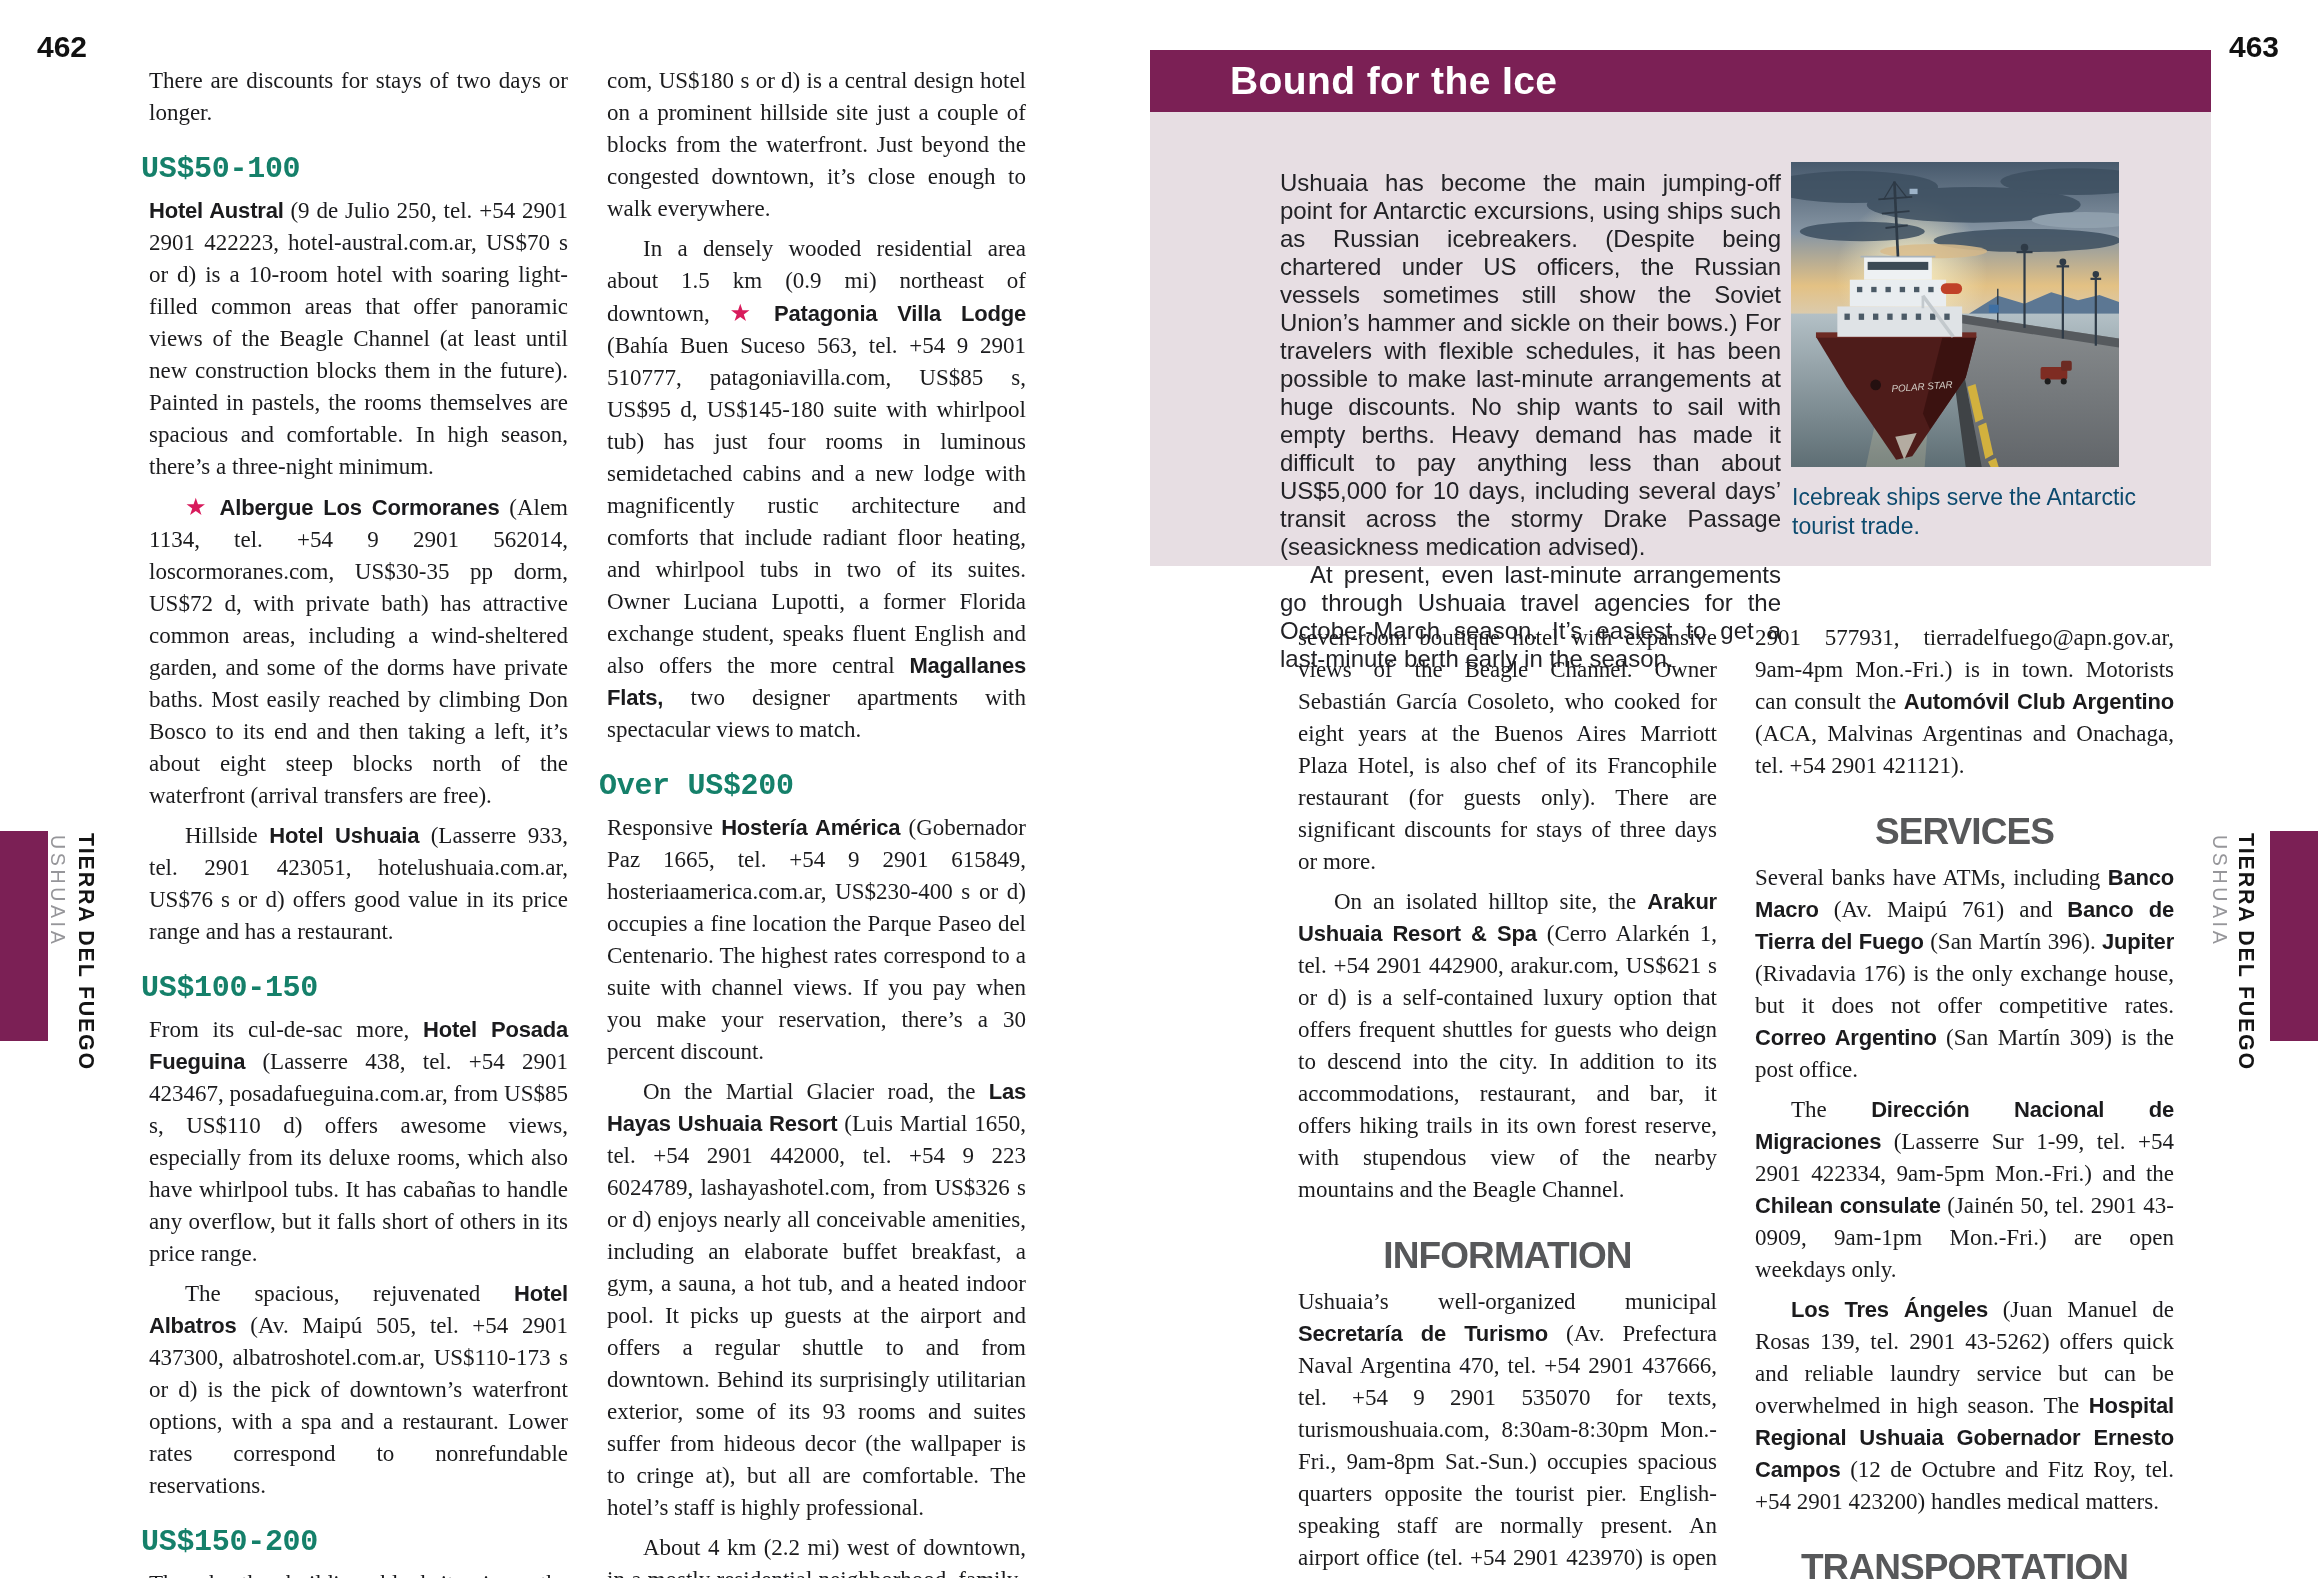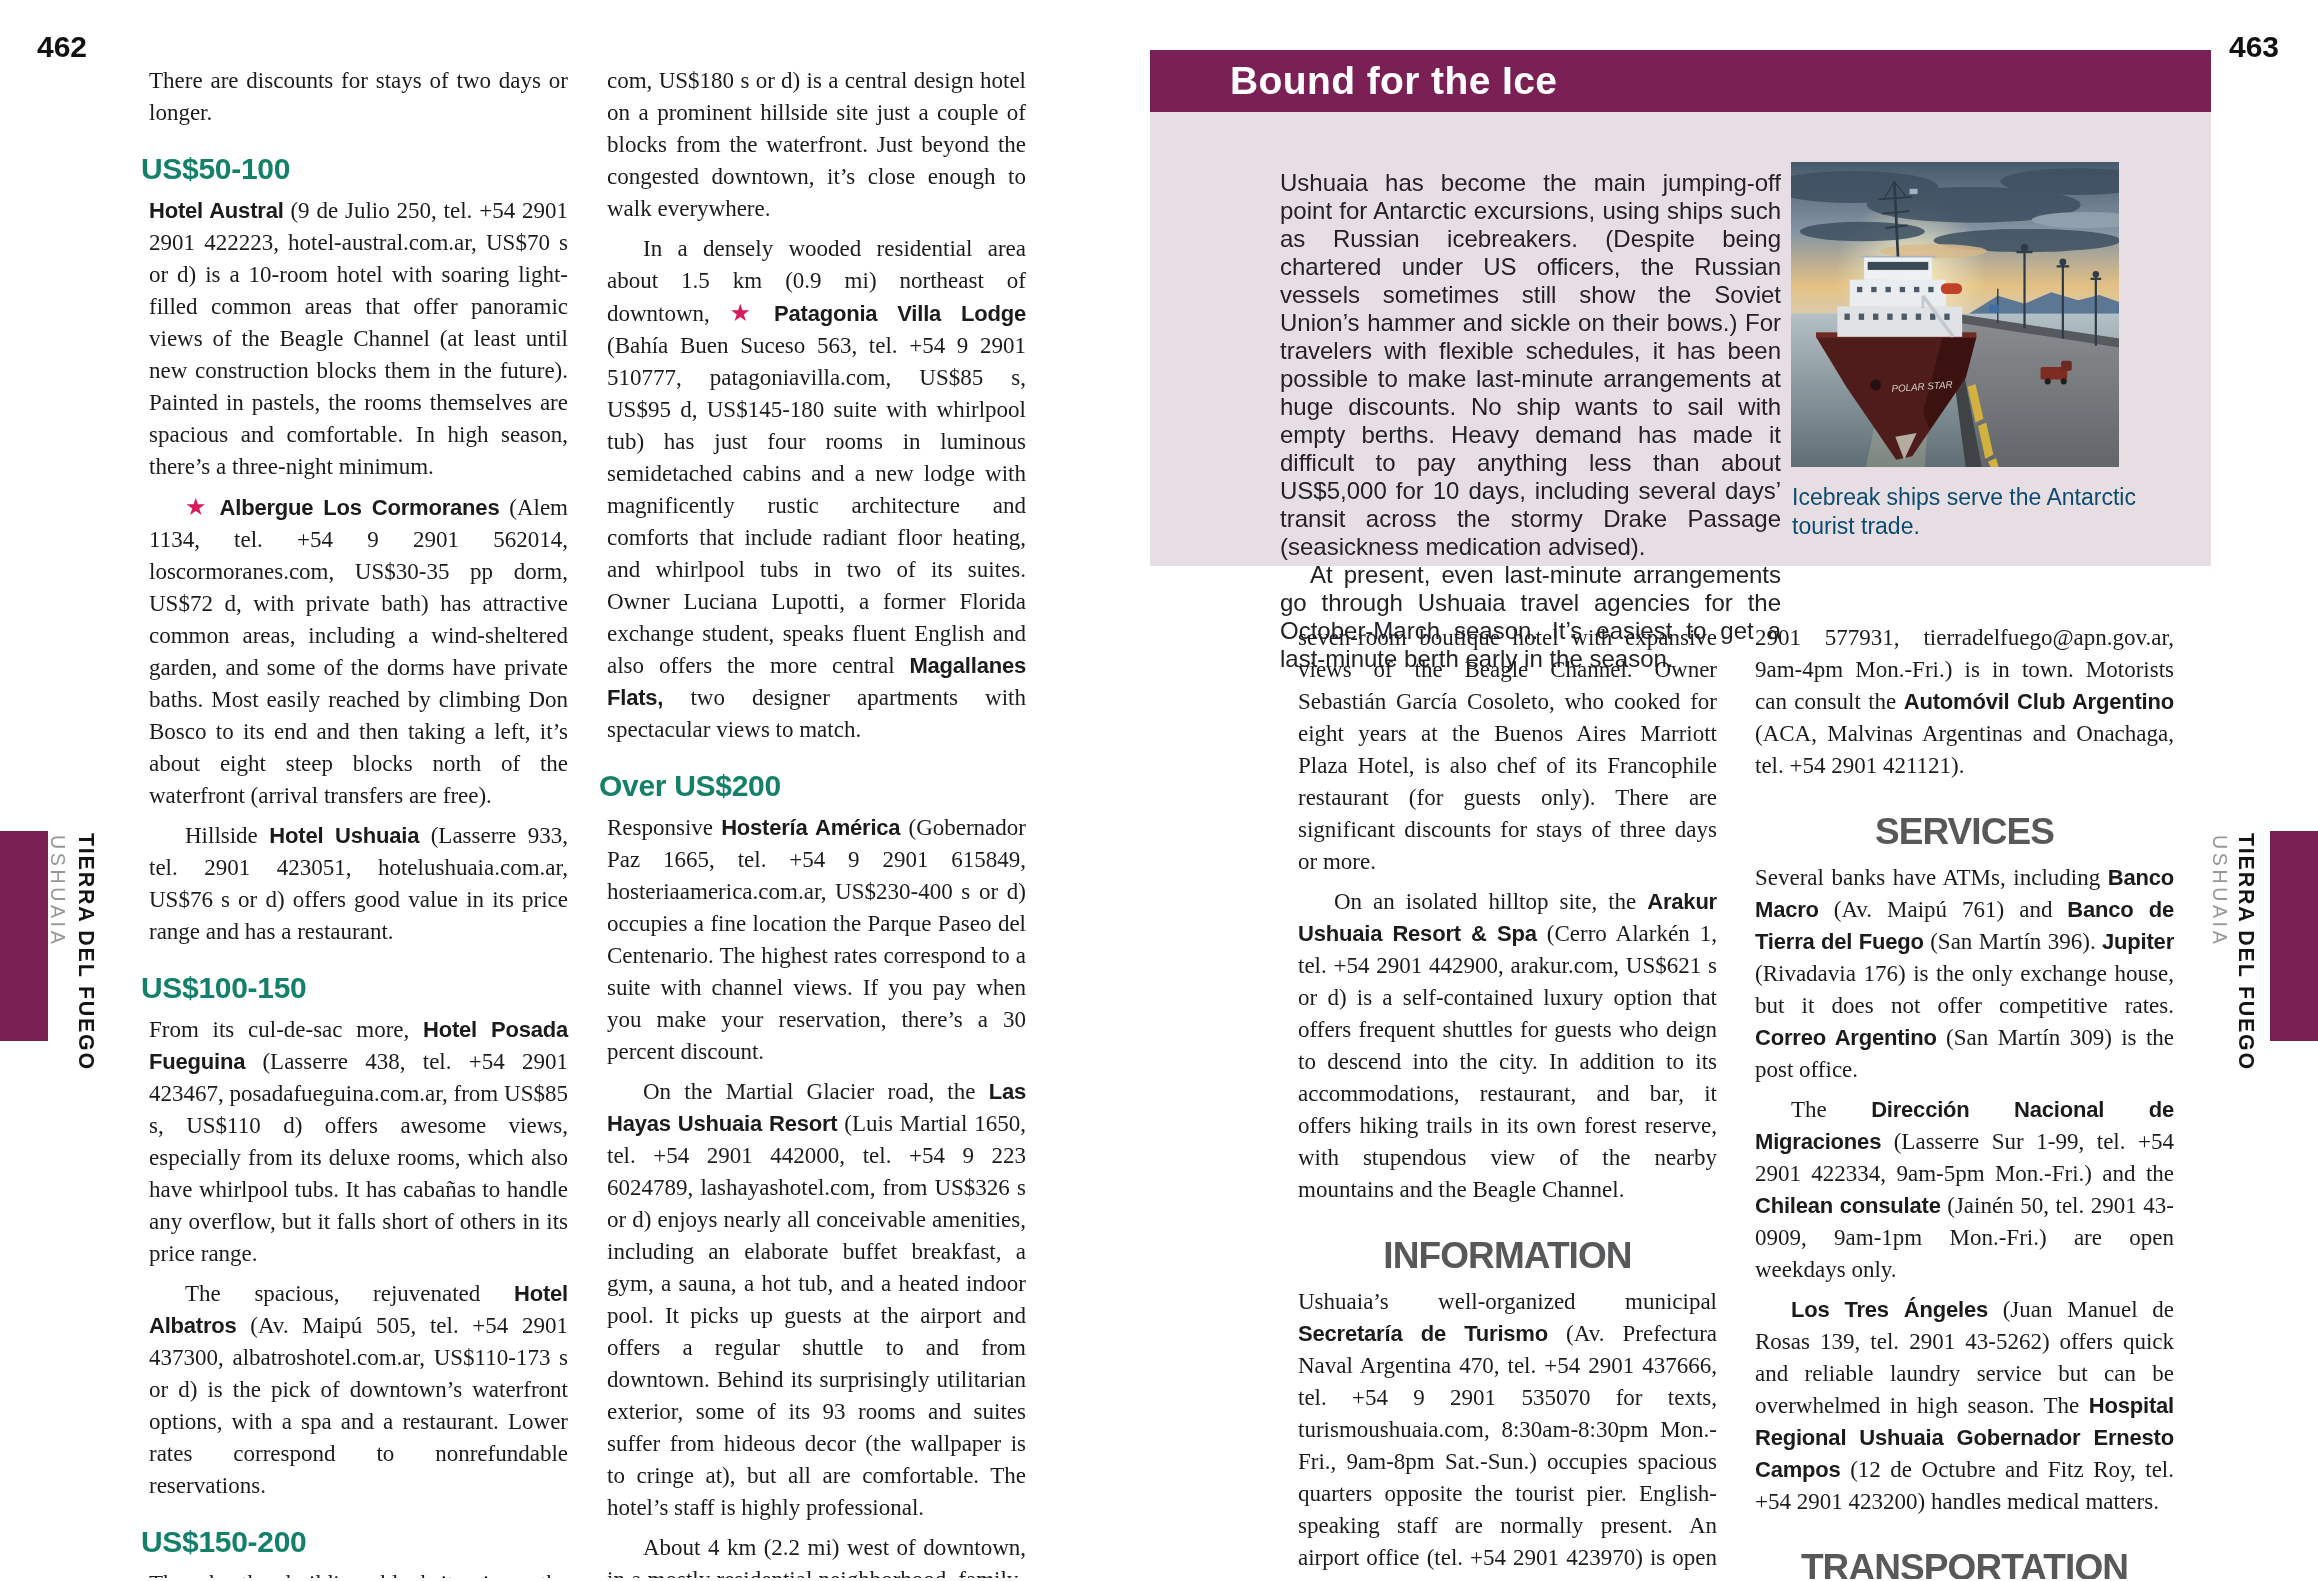--- a/index.html
+++ b/index.html
@@ -36,21 +36,21 @@
   .para.indent{text-indent:36px;}
   .bname{
     font-family:"Liberation Sans", sans-serif;font-weight:bold;font-size:22px;
     letter-spacing:-0.2px;
   }
   .star{
     font-family:"DejaVu Sans", sans-serif;font-size:24px;color:var(--star);
     margin-right:9px;font-style:normal;
   }
   .h-price{
-    font-family:Liberation Sans, sans-serif;font-weight:bold;font-size:30px;
+    font-family:Liberation Mono, monospace;font-weight:bold;font-size:30px;
     color:var(--teal);margin:23px 0 9px 0;letter-spacing:-0.3px;text-align:left;
     line-height:34px;
   }
   .h-section{
     font-family:"Liberation Sans", sans-serif;font-weight:bold;font-size:37px;
     color:var(--grayhead);margin:30px 0 10.7px 0;letter-spacing:-0.9px;text-align:center;
     line-height:39px;
   }
   .box-head{
     position:absolute;left:1150px;top:50px;width:1061px;height:62px;

